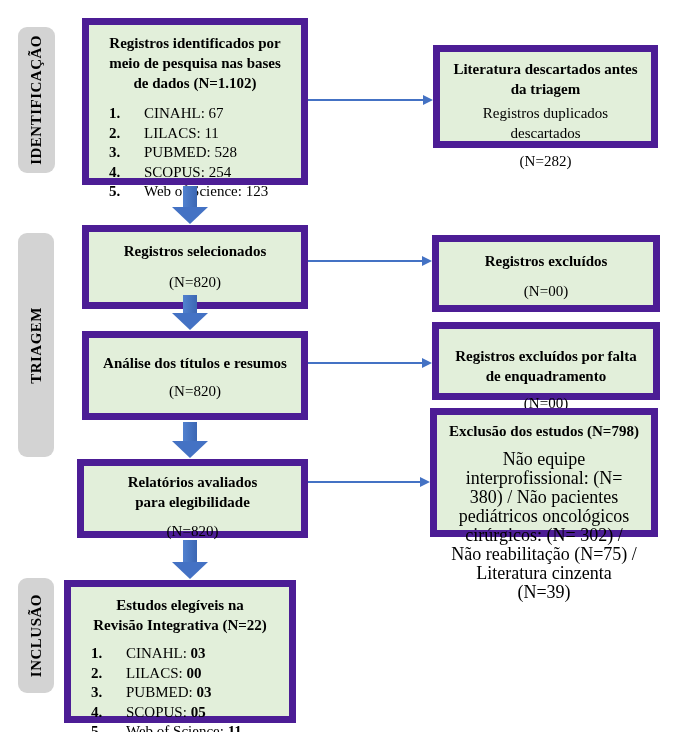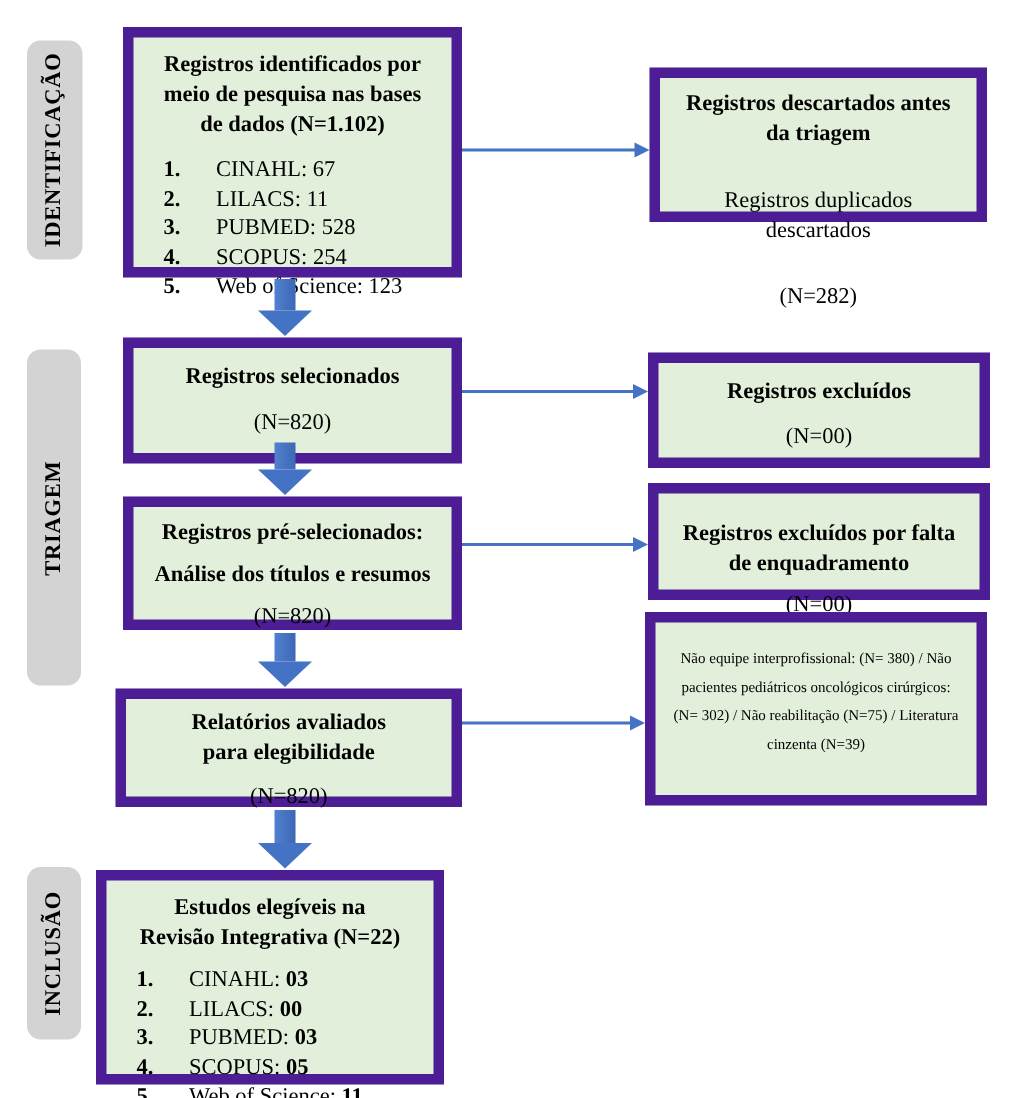--- a/index.html
+++ b/index.html
@@ -26,21 +26,21 @@
   .box{
     position:absolute;background:var(--fill-green);border:7px solid #4c1d95;
     box-sizing:border-box;text-align:center;font-size:15px;line-height:20px;
   }
   .box .title{font-weight:bold;}
   .count{font-weight:normal;}
   .list{text-align:left;margin-top:11px;}
   .list-row{display:flex;padding-left:20px;line-height:19.5px;}
   .list-row .num{font-weight:bold;width:22px;margin-right:13px;flex:none;}
   .val-b{font-weight:bold;}
-  .body-text{font-size:10px;line-height:19px;margin-top:9px;padding:0 6px;}
+  .body-text{font-size:18px;line-height:19px;margin-top:9px;padding:0 6px;}
   
   .varrow{position:absolute;width:36px;display:flex;flex-direction:column;align-items:center;}
   .varrow .stem{width:14px;flex:1;background:linear-gradient(to right,#5181cf,#3c67b3);}
   .varrow .head{width:0;height:0;flex:none;
     border-left:18px solid transparent;border-right:18px solid transparent;
     border-top:17px solid var(--accent-blue);}
   
   .harrow{position:absolute;height:2px;background:var(--accent-blue);}
   .harrow:after{content:"";position:absolute;right:-9px;top:-4px;width:0;height:0;
     border-left:10px solid var(--accent-blue);
@@ -81,47 +81,47 @@
         <span><span>SCOPUS:</span> <span>254</span></span>
       </div>
       <div class="list-row">
         <span class="num">5.</span>
         <span><span>Web of Science:</span> <span>123</span></span>
       </div>
     </div>
   </div>
 
   <div class="box" style="left:433px;top:45px;width:225px;height:103px;padding:7px 10px 0;">
-    <div class="title">Registros descartados antes da triagem</div>
-    <div style="margin-top:25px;">Registros duplicados descartados</div>
-    <div class="count" style="margin-top:24px;">(N=282)</div>
+    <div class="title">Literatura descartados antes da triagem</div>
+    <div style="margin-top:4px;">Registros duplicados descartados</div>
+    <div class="count" style="margin-top:8px;">(N=282)</div>
   </div>
 
   <div class="box" style="left:82px;top:225px;width:226px;height:84px;padding-top:9px;">
     <div class="title">Registros selecionados</div>
     <div class="count" style="margin-top:11px;">(N=820)</div>
   </div>
 
   <div class="box" style="left:432px;top:235px;width:228px;height:77px;padding-top:9px;">
     <div class="title">Registros excluídos</div>
     <div class="count" style="margin-top:10px;">(N=00)</div>
   </div>
 
   <div class="box" style="left:82px;top:331px;width:226px;height:89px;padding-top:7px;">
-    <div class="title">Registros pré-selecionados:</div>
     <div class="title" style="margin-top:8px;">Análise dos títulos e resumos</div>
     <div class="count" style="margin-top:8px;">(N=820)</div>
   </div>
 
   <div class="box" style="left:432px;top:322px;width:228px;height:78px;padding:17px 12px 0;">
     <div class="title">Registros excluídos por falta de enquadramento</div>
     <div class="count" style="margin-top:7px;">(N=00)</div>
   </div>
 
   <div class="box" style="left:430px;top:408px;width:228px;height:129px;padding:6px 6px 0;">
+    <div class="title">Exclusão dos estudos (N=798)</div>
     <div class="body-text">Não equipe interprofissional: (N= 380) / Não pacientes pediátricos oncológicos cirúrgicos: (N= 302) / Não reabilitação (N=75) / Literatura cinzenta (N=39)</div>
   </div>
 
   <div class="box" style="left:77px;top:459px;width:231px;height:79px;padding:6px 30px 0;">
     <div class="title">Relatórios avaliados para elegibilidade</div>
     <div class="count" style="margin-top:9px;">(N=820)</div>
   </div>
 
   <div class="box" style="left:64px;top:580px;width:232px;height:143px;padding-top:8px;">
     <div class="title" style="padding:0 20px;">Estudos elegíveis na Revisão Integrativa (N=22)</div>

